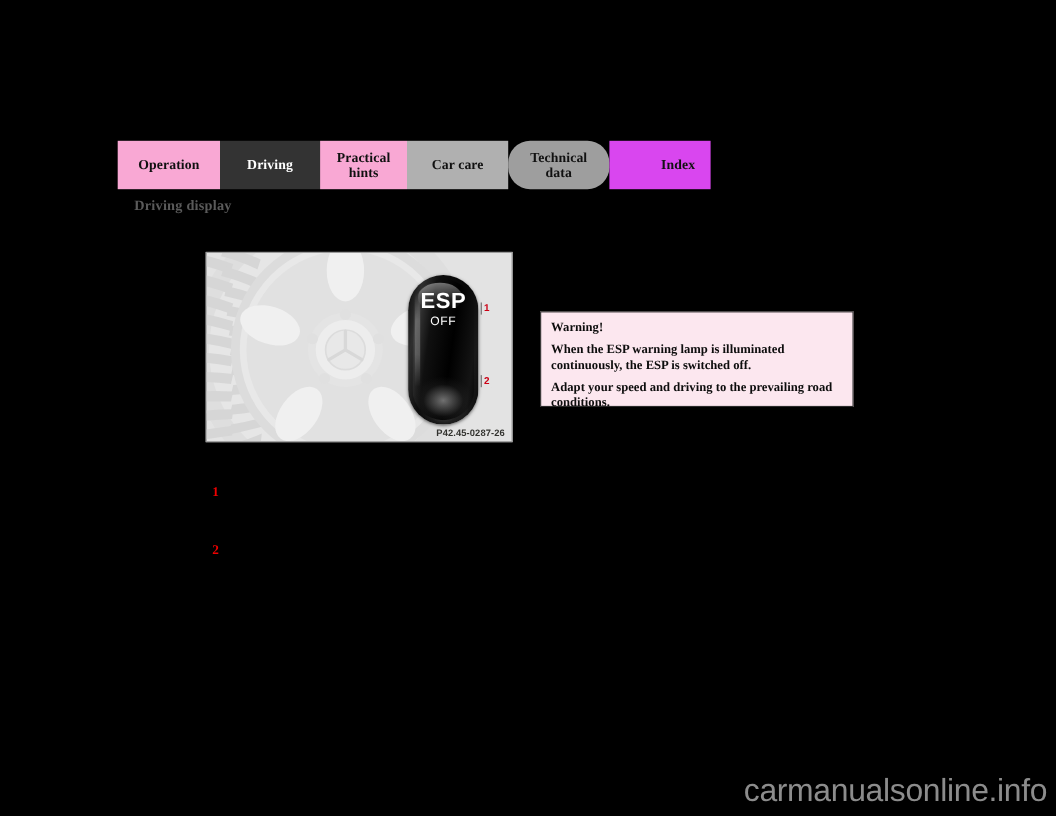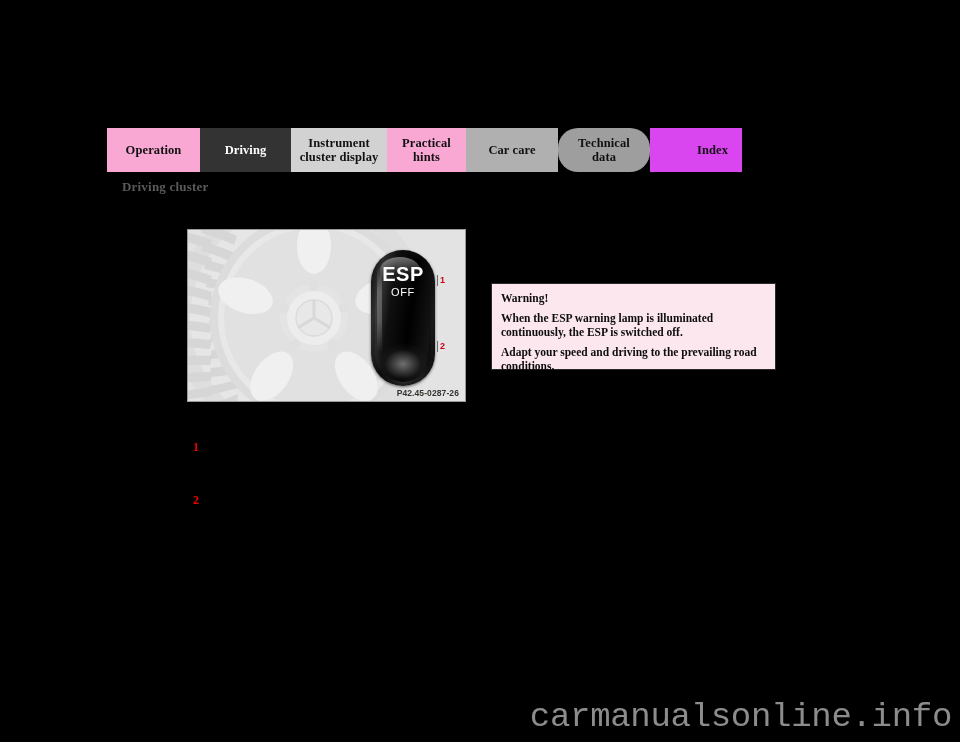--- a/index.html
+++ b/index.html
@@ -225,22 +225,22 @@
     font-family: "Liberation Serif", serif;
     font-size: 11.5px;
     line-height: 1.25;
   }
 
   
   #watermark {
     position: absolute;
     right: 8px;
     bottom: 6px;
-    font-family: Liberation Mono, monospace;
-    font-size: 34px;
+    font-family: Liberation Sans, sans-serif;
+    font-size: 29px;
     color: #8c8c8c;
     letter-spacing: -0.3px;
     white-space: nowrap;
   }
 </style>
 </head>
 <body>
 
 <div id="page">
 
@@ -252,26 +252,20 @@
         <span>Operation</span>
       </span>
     </div>
 
     <div class="tab active" style="background:#333333;width:91px;">
       <span class="tab-label">
         <span>Driving</span>
       </span>
     </div>
 
-    <div class="tab" style="background:#d2d2d2;width:96px;">
-      <span class="tab-label">
-        <span>Instrument</span><br>
-        <span>cluster display</span>
-      </span>
-    </div>
 
     <div class="tab" style="background:#f9a8d4;width:79px;">
       <span class="tab-label">
         <span>Practical hints</span>
       </span>
     </div>
 
     <div class="tab" style="background:#b0b0b0;width:92px;">
       <span class="tab-label">
         <span>Car care</span>
@@ -286,21 +280,21 @@
     </div>
 
     <div class="tab" style="background:#d946ef;width:92px;padding-left:36px;">
       <span class="tab-label">
         <span>Index</span>
       </span>
     </div>
 
   </div>
 
-  <div id="section-title">Driving cluster</div>
+  <div id="section-title">Driving display</div>
 
   <div id="figure">
 
     <svg id="wheel-art" viewBox="0 0 228 224" xmlns="http://www.w3.org/2000/svg">
       <defs>
         <clipPath id="tyreclip">
           <rect x="0" y="0" width="228" height="224"></rect>
         </clipPath>
       </defs>
       <g clip-path="url(#tyreclip)">

